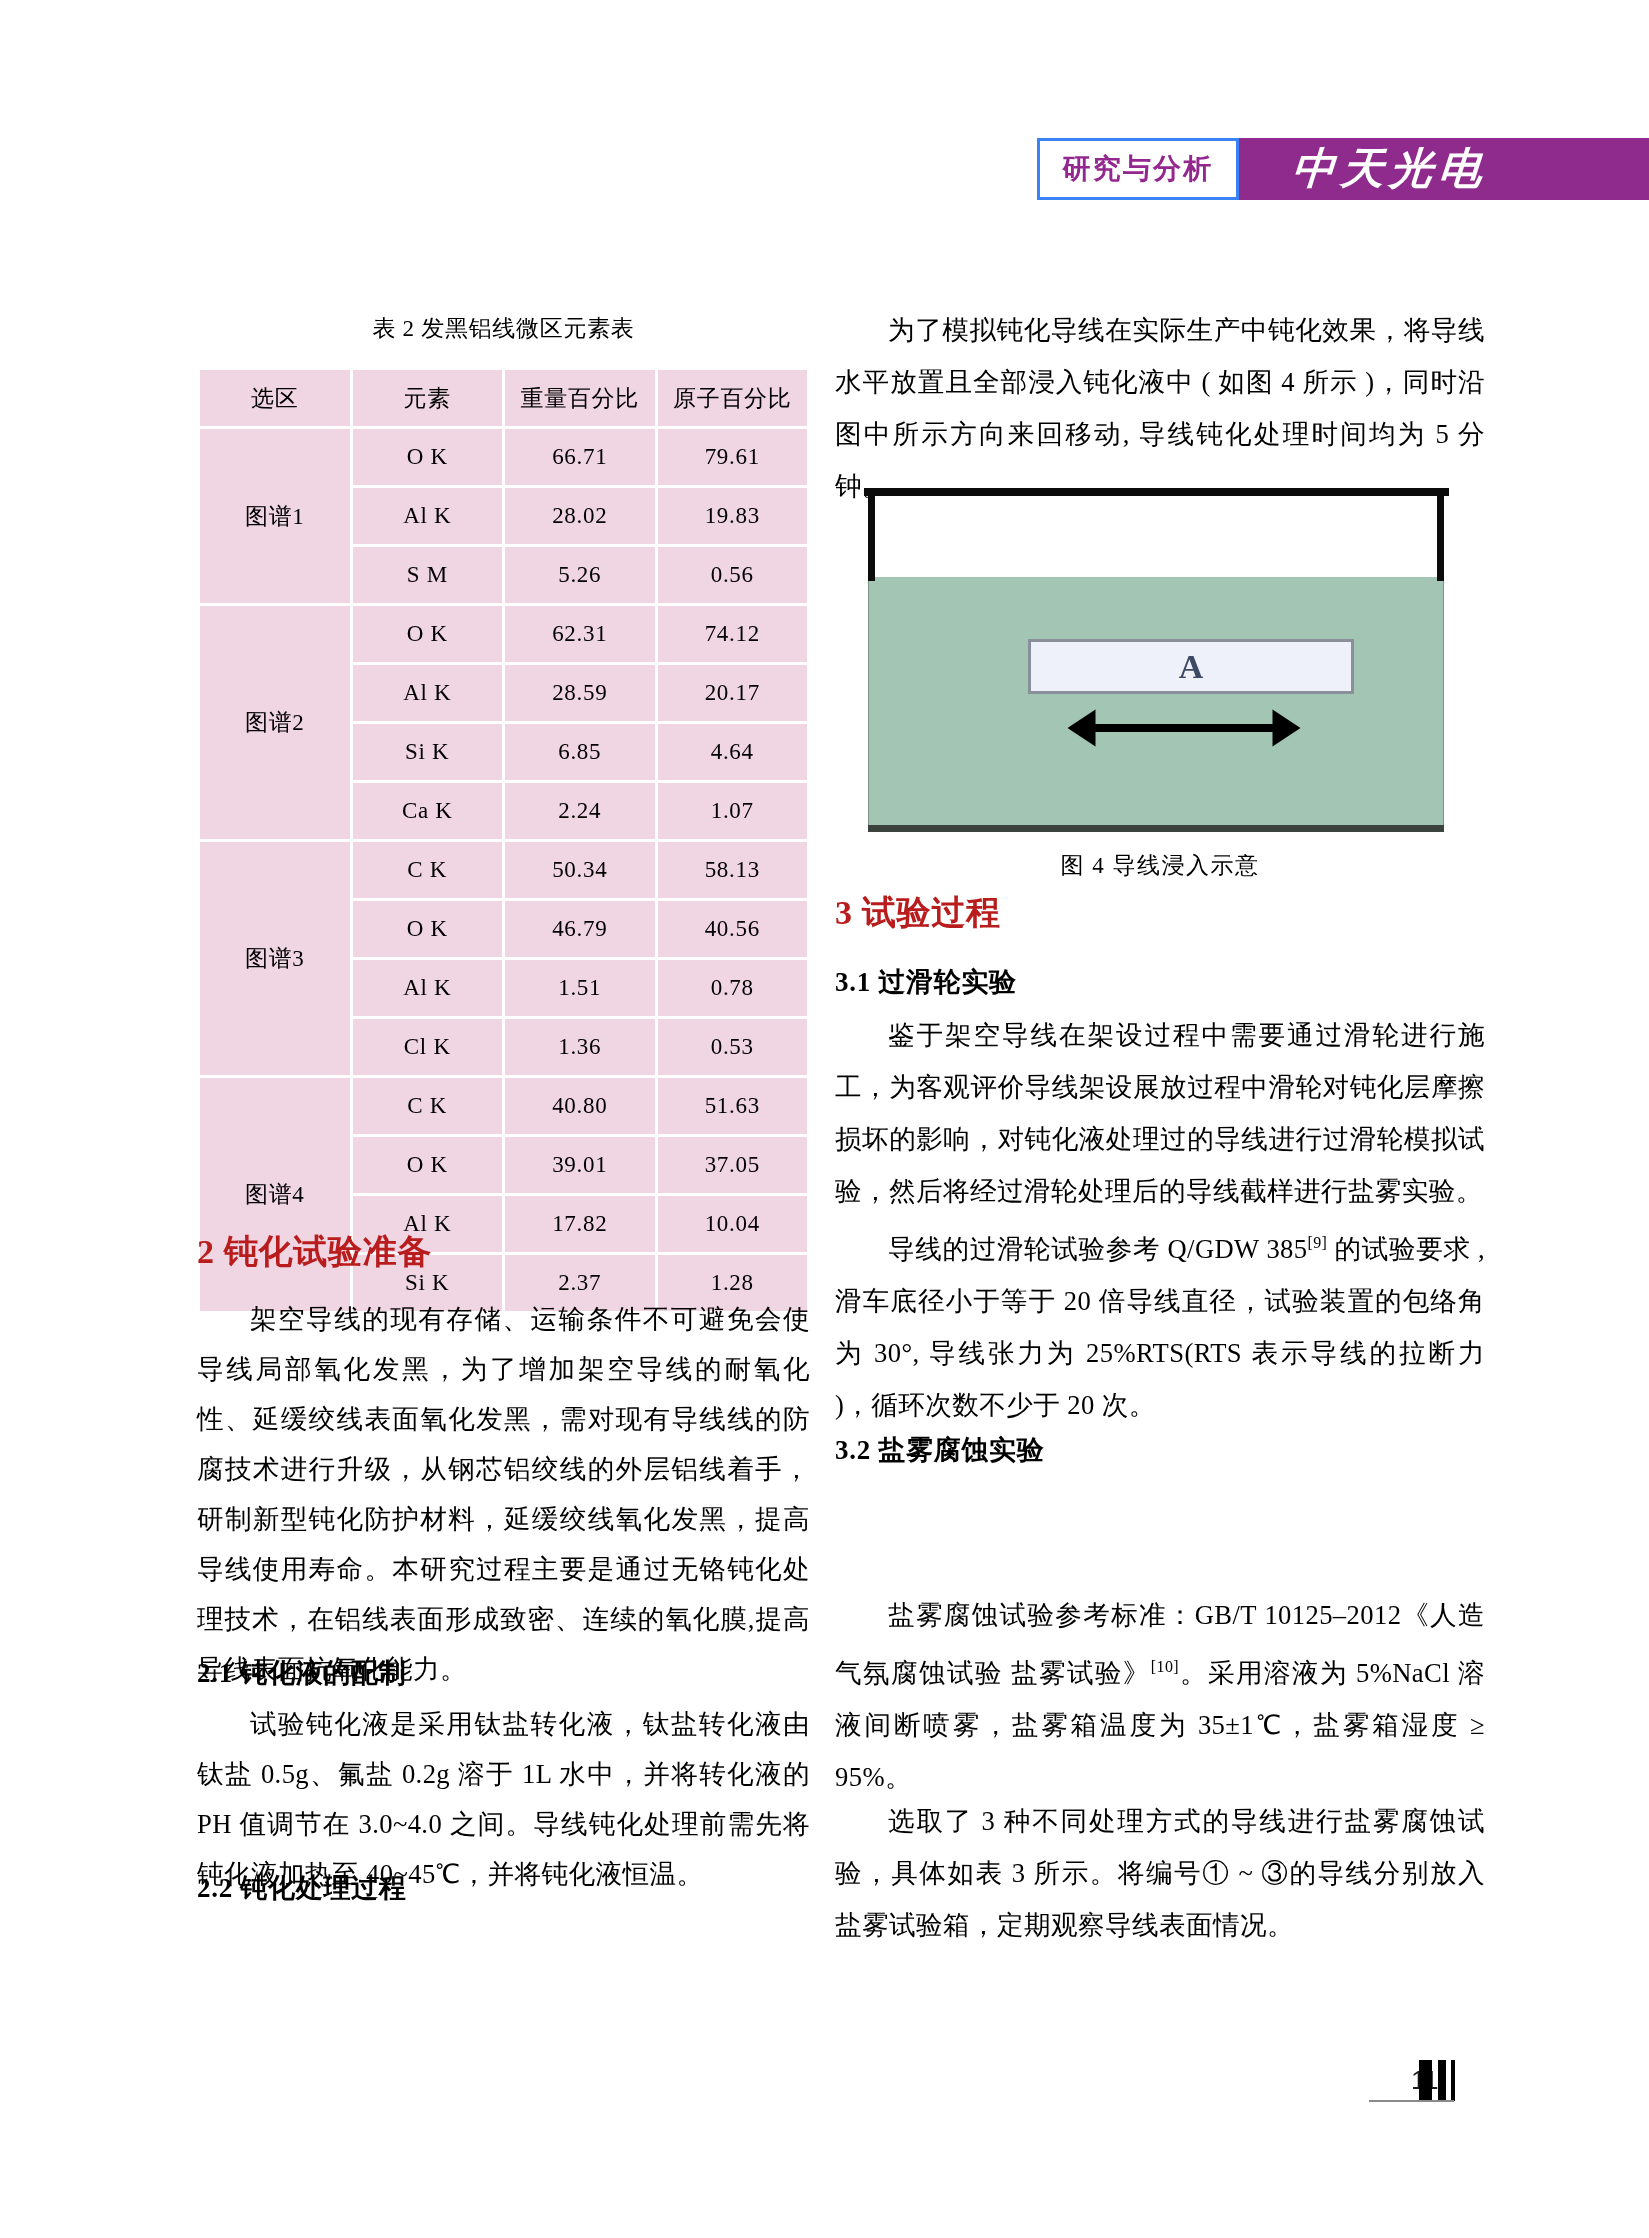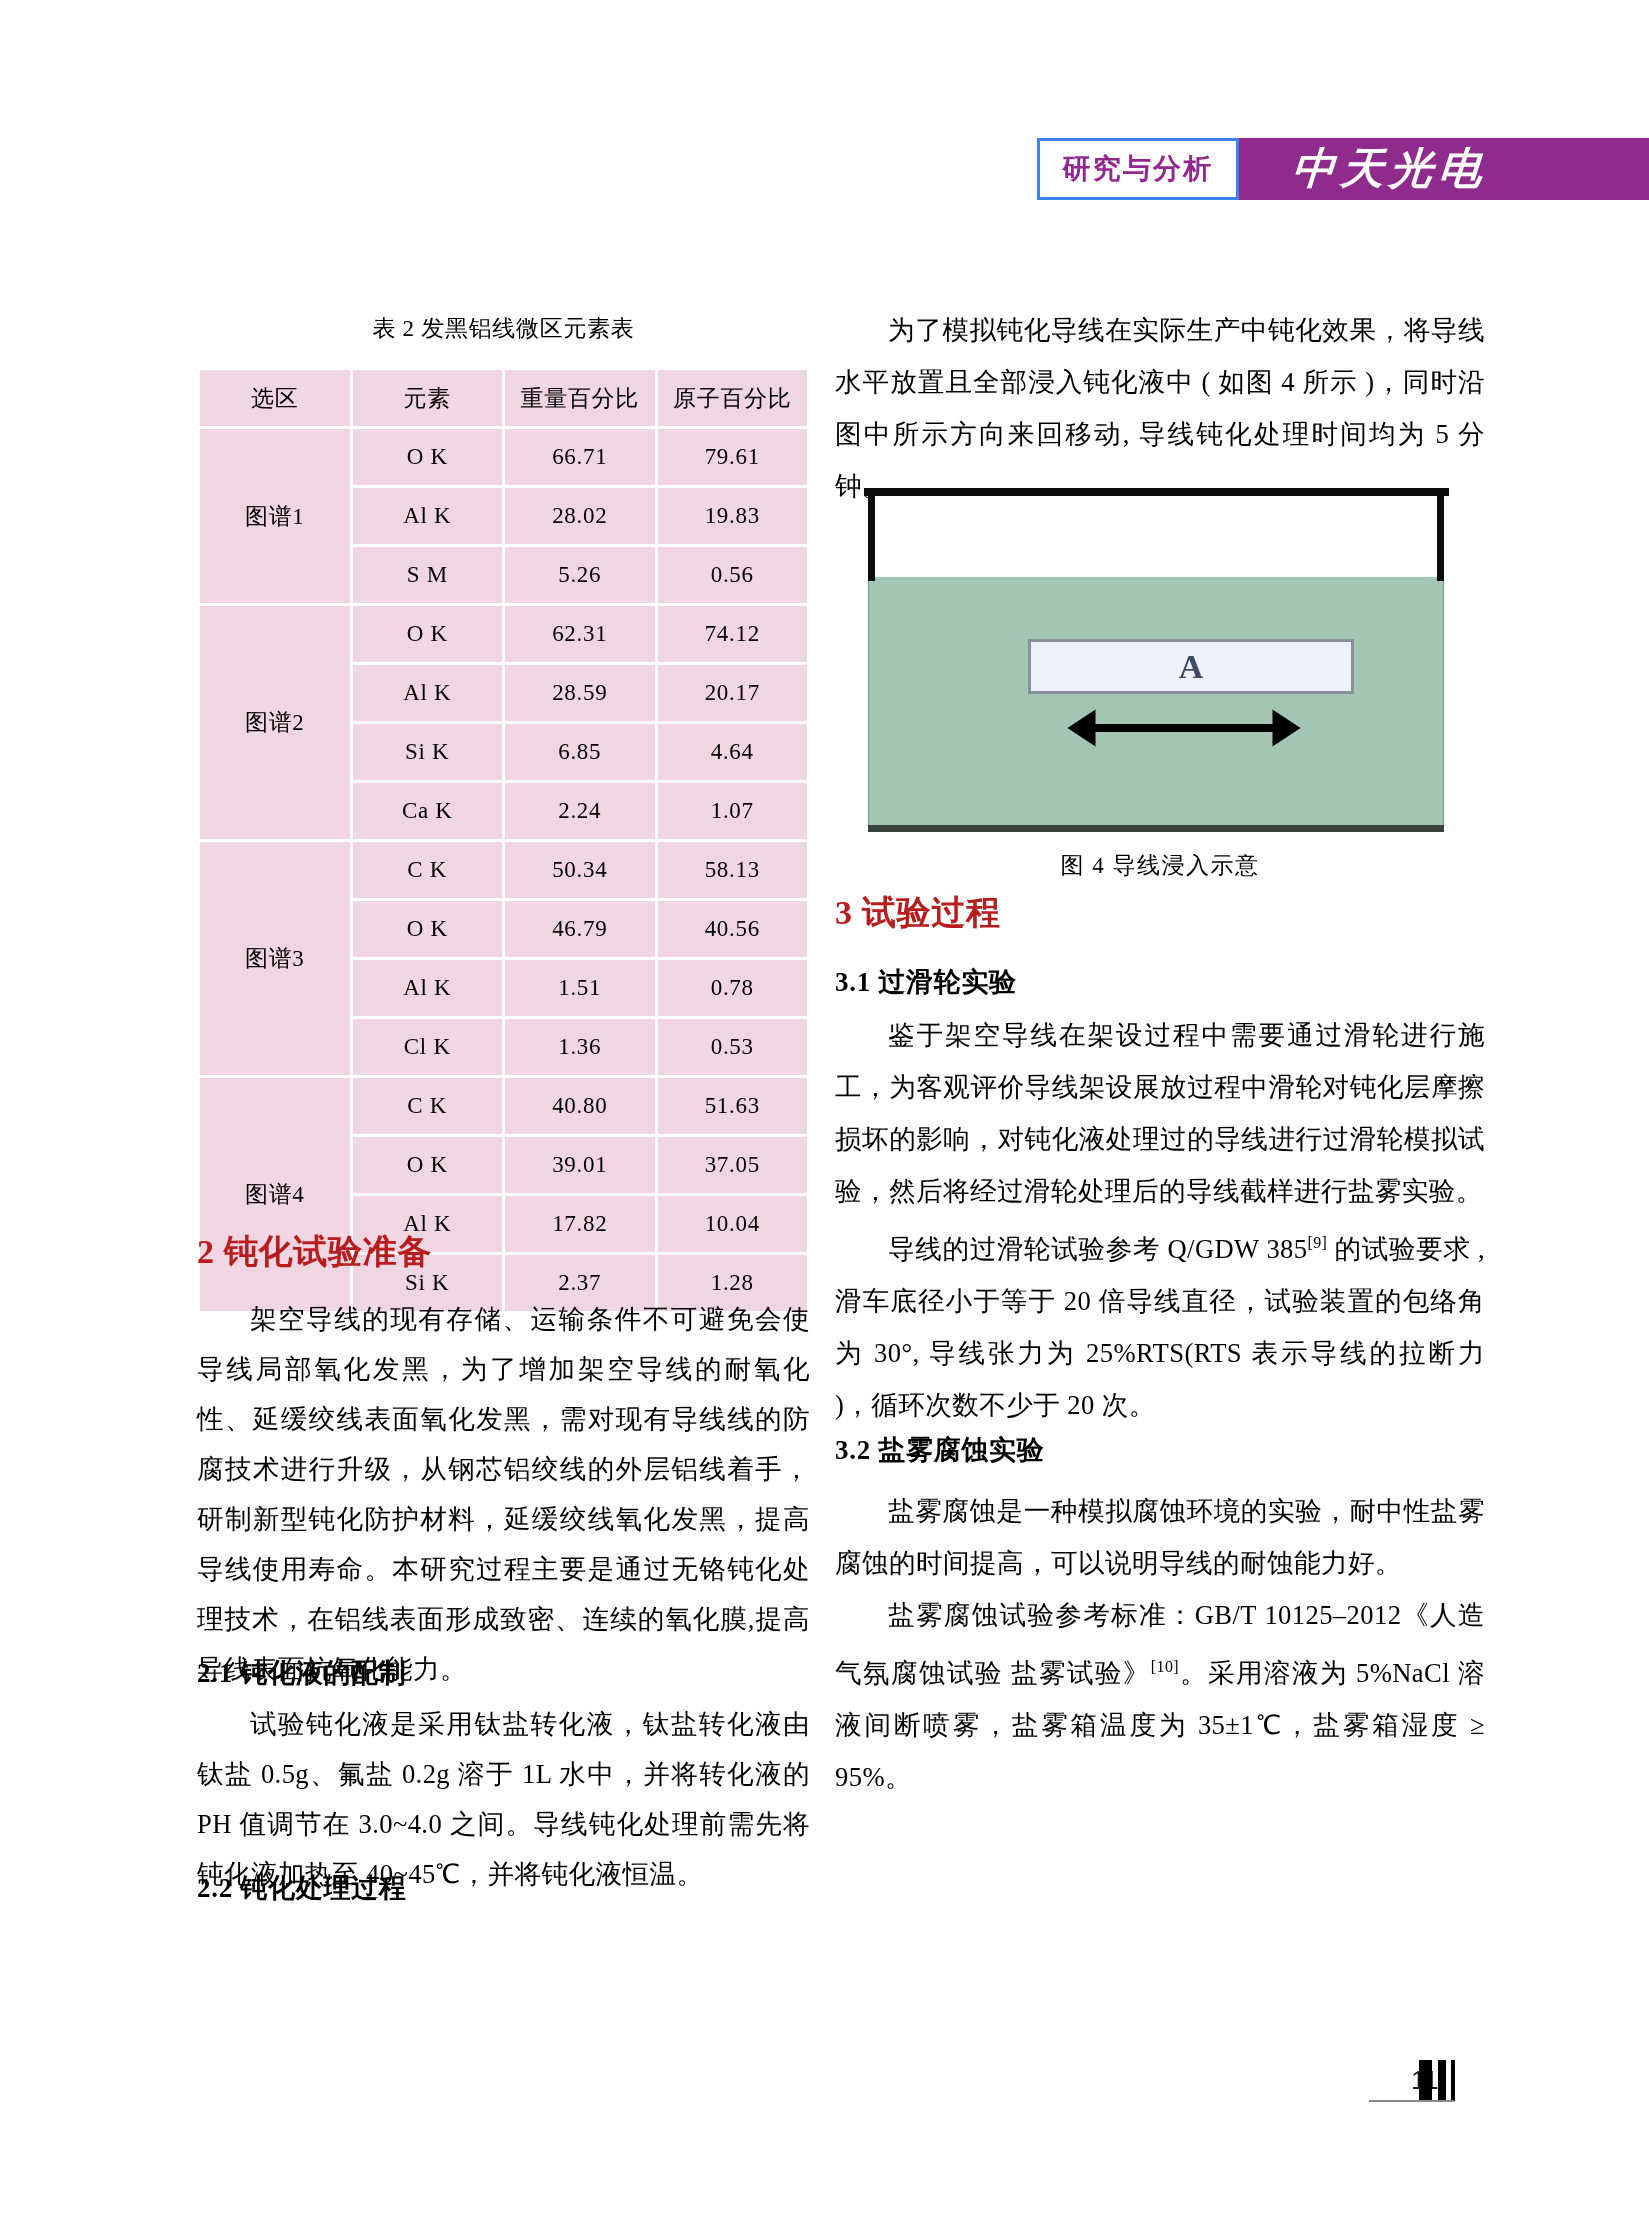--- a/index.html
+++ b/index.html
@@ -197,24 +197,24 @@
   <div class="abs col-right h-purple" style="top:890px;">3 试验过程</div>
 
   <div class="abs col-right h-black" style="top:964px;">3.1 过滑轮实验</div>
 
   <div class="abs col-right body-par rt" style="top:1009px;">鉴于架空导线在架设过程中需要通过滑轮进行施工，为客观评价导线架设展放过程中滑轮对钝化层摩擦损坏的影响，对钝化液处理过的导线进行过滑轮模拟试验，然后将经过滑轮处理后的导线截样进行盐雾实验。</div>
 
   <div class="abs col-right body-par rt" style="top:1217px;"><span>导线的过滑轮试验参考 Q/GDW 385</span><sup>[9]</sup><span> 的试验要求 , 滑车底径小于等于 20 倍导线直径，试验装置的包络角为 30°, 导线张力为 25%RTS(RTS 表示导线的拉断力 )，循环次数不少于 20 次。</span></div>
 
   <div class="abs col-right h-black" style="top:1432px;">3.2 盐雾腐蚀实验</div>
 
-  <div class="abs col-right body-par rt" style="top:1485px;">盐雾腐蚀是一种模拟腐蚀环境的实验，耐中性盐雾腐蚀的时间提高，可以说明导线的耐蚀能力好。</div>
 
   <div class="abs col-right body-par rt" style="top:1589px;"><span>盐雾腐蚀试验参考标准：GB/T 10125–2012《人造气氛腐蚀试验 盐雾试验》</span><sup>[10]</sup><span>。采用溶液为 5%NaCl 溶液间断喷雾，盐雾箱温度为 35±1℃，盐雾箱湿度 ≥ 95%。</span></div>
 
+  <div class="abs col-right body-par rt" style="top:1795px;">选取了 3 种不同处理方式的导线进行盐雾腐蚀试验，具体如表 3 所示。将编号① ~ ③的导线分别放入盐雾试验箱，定期观察导线表面情况。</div>
 
   <div class="pageno">11</div>
   <div class="fbars">
     <div class="b1"></div>
     <div class="b2"></div>
     <div class="b3"></div>
   </div>
   <div class="frule"></div>
 
 </div>

